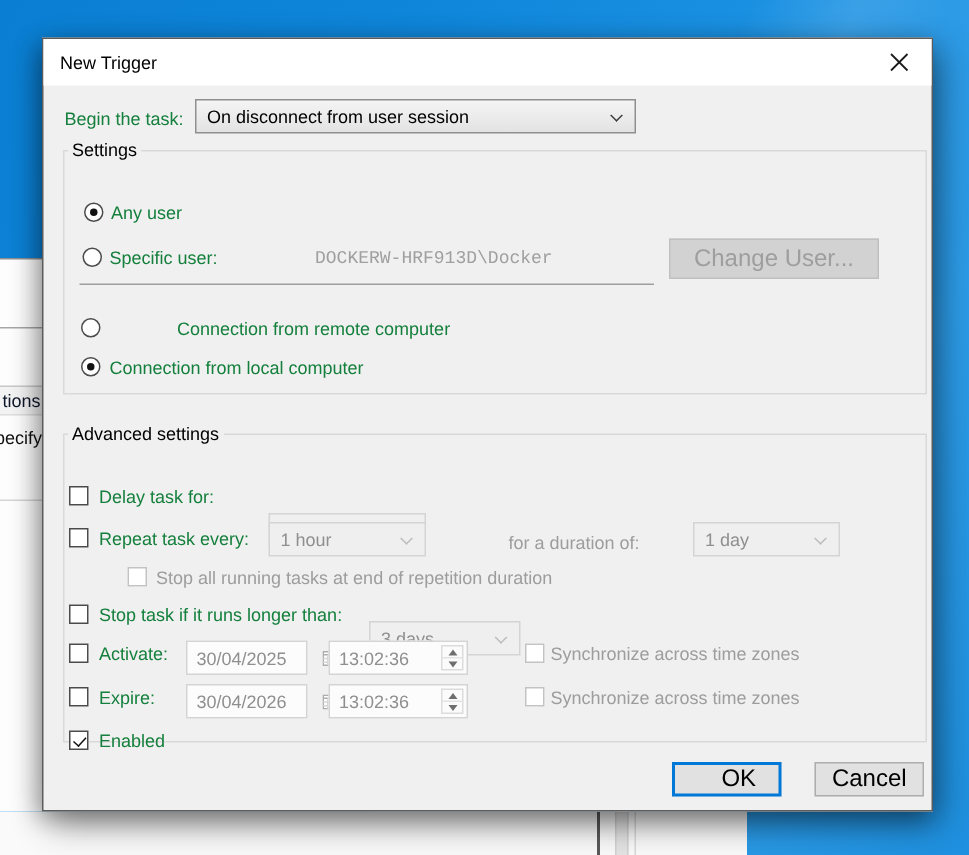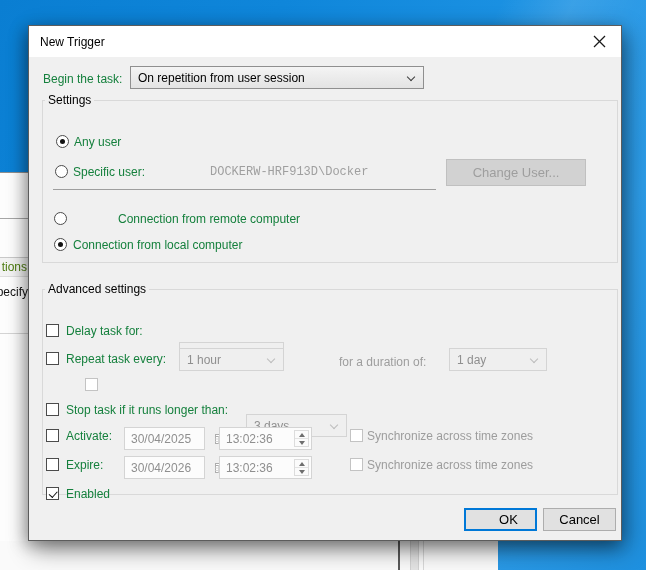--- a/index.html
+++ b/index.html
@@ -15,21 +15,21 @@
 
   
   .bg-left {
     position: absolute; left: 0; top: 172px; width: 28px; height: 369px;
     background: #fdfdfd; border-top: 1px solid #8f8f8f; z-index: 1;
   }
   .bg-left .h1 { position: absolute; left: 0; top: 45px; width: 100%; height: 1px; background: #a6a6a6; }
   .bg-left .band {
     position: absolute; left: 0; top: 84px; width: 100%; height: 20px;
     background: #f3f3f3; border-top: 1px solid #c9c9c9; border-bottom: 1px solid #dedede;
-    overflow: hidden; font-size: 12px; color: #4d7c0f; line-height: 19px; text-align: right; white-space: nowrap; padding-right: 1px;
+    overflow: hidden; font-size: 12px; color: #0f172a; line-height: 19px; text-align: right; white-space: nowrap; padding-right: 1px;
   }
   .bg-left .frag2 {
     position: absolute; left: -8px; top: 110px; width: 36px; height: 18px;
     overflow: hidden; font-size: 12px; color: #111; line-height: 18px; text-align: right; white-space: nowrap;
   }
   .bg-left .h2 { position: absolute; left: 0; top: 160px; width: 100%; height: 1px; background: #d4d4d4; }
 
   .bg-bottom {
     position: absolute; left: 0; top: 541px; width: 498px; height: 29px;
     background: #fafafa; z-index: 1;
@@ -101,21 +101,21 @@
     border: 1px solid #dcdcdc; background: #fbfbfb; display: flex; flex-direction: column;
   }
   .spin .cell { flex: 1; display: flex; align-items: center; justify-content: center; }
   .tri-up { width: 0; height: 0; border-left: 3px solid transparent; border-right: 3px solid transparent; border-bottom: 4px solid #6e6e6e; }
   .tri-down { width: 0; height: 0; border-left: 3px solid transparent; border-right: 3px solid transparent; border-top: 4px solid #6e6e6e; }
   .spin .divider { height: 1px; background: #e3e3e3; }
 
   
   .btn {
     position: absolute; width: 73px; height: 23px; background: #e1e1e1; border: 1px solid #adadad;
-    font-size: 13px; font-family: inherit; color: #000;
+    font-size: 16px; font-family: inherit; color: #000;
     display: flex; align-items: center; justify-content: center; white-space: nowrap;
   }
   .btn.default { border: 2px solid #0078d7; }
   .btn.disabled { background: #d2d2d2; border-color: #c0c0c0; color: #9e9e9e; }
 </style>
 </head>
 <body>
 
 <div class="desktop">
 
@@ -141,21 +141,21 @@
       <button class="close-btn">
         <svg width="13" height="13" viewBox="0 0 13 13">
           <line x1="1" y1="1" x2="12" y2="12" stroke="#1a1a1a" stroke-width="1.2"></line>
           <line x1="12" y1="1" x2="1" y2="12" stroke="#1a1a1a" stroke-width="1.2"></line>
         </svg>
       </button>
     </div>
 
     <span class="lbl" style="left:14px; top:46px;">Begin the task:</span>
     <div class="combo" style="left:101px; top:40px; width:294px;">
-      <span>On repetition from user session</span>
+      <span>On disconnect from user session</span>
       <span class="chev"></span>
     </div>
 
     <fieldset class="group" style="left:13px; top:67px; width:576px; height:170px;">
       <legend>Settings</legend>
 
       <span class="radio checked" style="left:13px; top:28px;"></span>
       <span class="lbl" style="left:31px; top:28px;">Any user</span>
 
       <span class="radio" style="left:12px; top:58px;"></span>
@@ -181,26 +181,27 @@
         <span class="chev"></span>
       </div>
 
       <span class="cb" style="left:3px; top:56px;"></span>
       <span class="lbl" style="left:23px; top:56px;">Repeat task every:</span>
       <div class="combo disabled" style="left:136px; top:52px; width:105px;">
         <span>1 hour</span>
         <span class="chev"></span>
       </div>
       <span class="dlbl" style="left:296px; top:59px;">for a duration of:</span>
-      <div class="combo disabled" style="left:406px; top:52px; width:98px;">
+      <div class="combo disabled" style="left:419px; top:52px; width:98px;">
         <span>1 day</span>
         <span class="chev"></span>
       </div>
 
       <span class="cb disabled" style="left:42px; top:82px;"></span>
+      <span class="dlbl" style="left:61px; top:82px;">Stop all running tasks at end of repetition duration</span>
 
       <span class="cb" style="left:3px; top:107px;"></span>
       <span class="lbl" style="left:23px; top:107px;">Stop task if it runs longer than:</span>
       <div class="combo disabled" style="left:203px; top:118px; width:101px;">
         <span>3 days</span>
         <span class="chev"></span>
       </div>
 
       <span class="cb" style="left:3px; top:133px;"></span>
       <span class="lbl" style="left:23px; top:133px;">Activate:</span>
@@ -261,17 +262,17 @@
             </span>
         </span>
       </div>
       <span class="cb disabled" style="left:307px; top:162px;"></span>
       <span class="dlbl" style="left:324px; top:162px;">Synchronize across time zones</span>
 
       <span class="cb checked" style="left:3px; top:191px;"></span>
       <span class="lbl" style="left:23px; top:191px;">Enabled</span>
     </fieldset>
 
-    <button class="btn default" style="left:435px; top:482px;padding-left:16px;">OK</button>
+    <button class="btn default" style="left:419px; top:482px;padding-left:16px;">OK</button>
     <button class="btn" style="left:514px; top:482px;">Cancel</button>
   </div>
 
 </div>
 
 </body></html>

